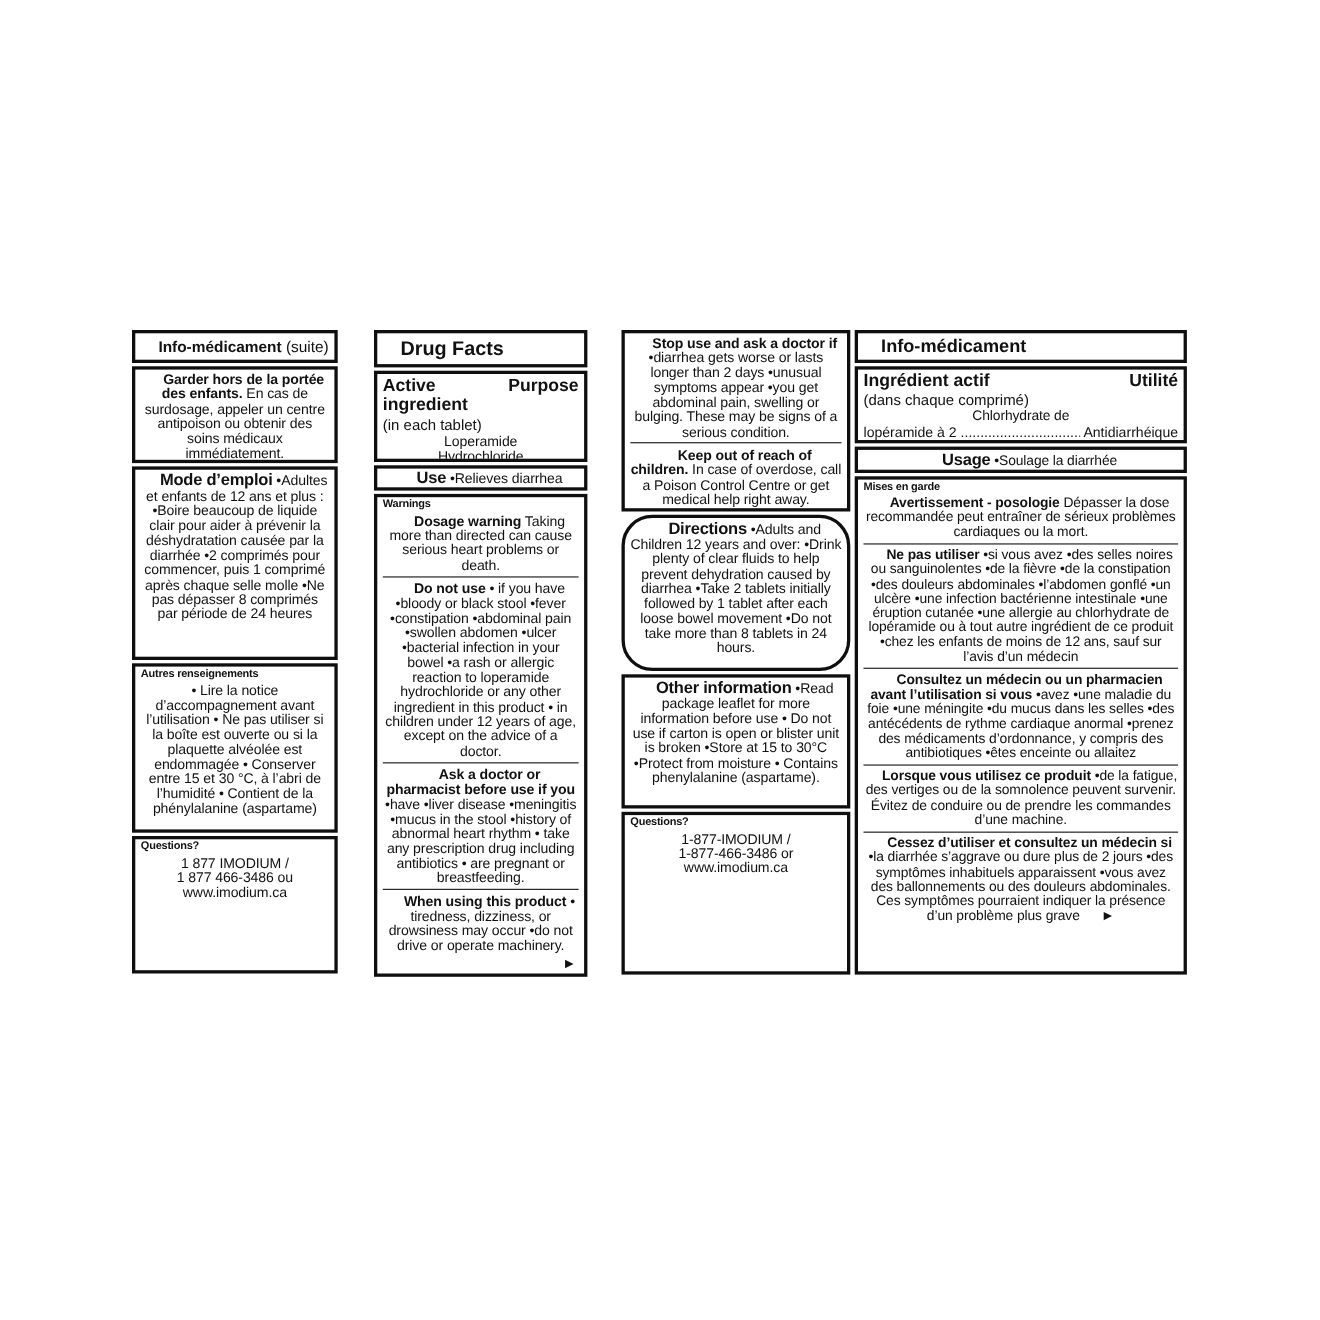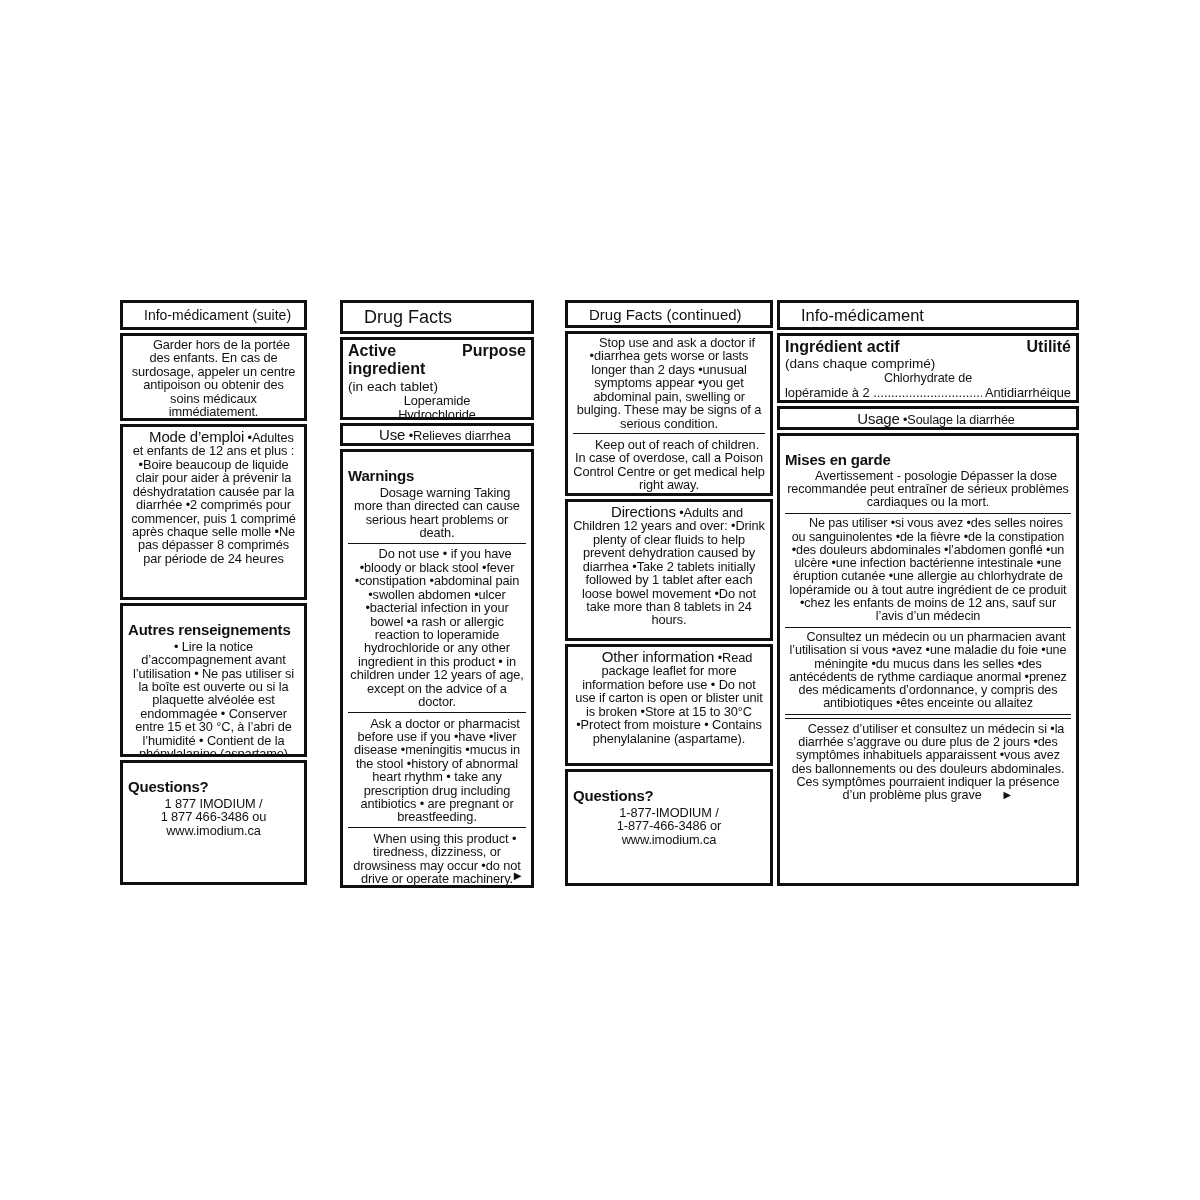--- a/index.html
+++ b/index.html
@@ -13,23 +13,23 @@
   .panel{position:absolute;display:flex;flex-direction:column;gap:3px;}
   .box{
     box-sizing:border-box;border:3px solid #0f0f0f;background:#fff;
     padding:2px 5px;overflow:hidden;flex:0 0 auto;position:relative;
   }
   .box.grow{flex:1 1 auto;}
   .tbox{display:flex;align-items:center;}
   
   .body{margin:0;font-size:12.8px;line-height:1.05;letter-spacing:-0.1px;text-align:center;}
   .lines{white-space:pre-line;}
-  .b, .body .b{font-weight:normal;padding-left:16px;}
+  .b, .body .b{font-weight:bold;padding-left:16px;}
   .hh{font-weight:bold;font-size:15px;line-height:1;letter-spacing:-0.2px;}
-  .sechead{margin:14px 0 2px;font-weight:bold;font-size:15px;line-height:1.05;letter-spacing:-0.2px;}
+  .sechead{margin:0 0 2px;font-weight:bold;font-size:10px;line-height:1.05;letter-spacing:-0.2px;}
   .rule{border:0;border-top:1.6px solid #111;margin:3.5px 0;}
   
   .t1{font-size:14px;line-height:1;}
   .p2 .t1{font-size:18px;}
   .p3 .t1{font-size:15px;}
   .p4 .t1{font-size:16.5px;}
   
   .hrow{display:flex;justify-content:space-between;align-items:baseline;margin:0;}
   .hrow span{font-weight:bold;font-size:16px;line-height:1.15;}
   .subline{margin:0;font-size:13.6px;line-height:1.15;}
@@ -93,29 +93,26 @@
       <p class="body"><span class="b">Do not use</span><span>  • if you have  •bloody or black stool  •fever •constipation  •abdominal pain  •swollen abdomen •ulcer  •bacterial infection in your bowel  •a rash or allergic reaction to loperamide hydrochloride or any other ingredient in this product • in children under 12 years of age, except on the advice of a doctor.</span></p>
       <hr class="rule">
       <p class="body"><span class="b">Ask a doctor or pharmacist before use if you</span><span>  •have •liver disease  •meningitis •mucus in the stool  •history of abnormal heart rhythm • take any prescription drug including antibiotics  • are pregnant or breastfeeding.</span></p>
       <hr class="rule">
       <p class="body"><span class="b">When using this product</span><span> • tiredness, dizziness, or drowsiness may occur  •do not drive or operate machinery.</span></p>
       <span class="arrow-br">►</span>
     </div>
   </section>
 
   <section class="panel p3" style="left:565px;top:300px;width:208px;height:586px;">
-    <div class="box tbox" style="height:28px;">
-      <span class="t1"><span class="b">Drug Facts </span><span>(continued)</span></span>
-    </div>
     <div class="box" style="height:165px;">
       <p class="body"><span class="b">Stop use and ask a doctor if</span><span> •diarrhea gets worse or lasts longer than 2 days  •unusual symptoms appear  •you get abdominal pain, swelling or bulging. These may be signs of a serious condition.</span></p>
       <hr class="rule">
       <p class="body"><span class="b">Keep out of reach of children.</span><span> In case of overdose, call a Poison Control Centre or get medical help right away.</span></p>
     </div>
-    <div class="box" style="height:142px;">
+    <div class="box" style="height:142px;border-radius:28px;">
       <p class="body"><span class="b hh">Directions</span><span>  •Adults and Children 12 years and over: •Drink plenty of clear fluids to help prevent dehydration caused by diarrhea  •Take 2 tablets initially followed by 1 tablet after each loose bowel movement •Do not take more than 8 tablets in 24 hours.</span></p>
     </div>
     <div class="box" style="height:122px;">
       <p class="body"><span class="b hh">Other information</span><span>  •Read package leaflet for more information before use  • Do not use if carton is open or blister unit is broken  •Store at 15 to 30°C  •Protect from moisture • Contains phenylalanine (aspartame).</span></p>
     </div>
     <div class="box grow">
       <p class="sechead">Questions?</p>
       <p class="body lines">1-877-IMODIUM /
 1-877-466-3486 or
 www.imodium.ca</p>
@@ -143,18 +140,19 @@
       <p class="body"><span class="b hh">Usage</span><span>  •Soulage la diarrhée</span></p>
     </div>
     <div class="box grow">
       <p class="sechead">Mises en garde</p>
       <p class="body"><span class="b">Avertissement - posologie</span><span> Dépasser la dose recommandée peut entraîner de sérieux problèmes cardiaques ou la mort.</span></p>
       <hr class="rule">
       <p class="body"><span class="b">Ne pas utiliser</span><span>  •si vous avez  •des selles noires ou sanguinolentes  •de la fièvre  •de la constipation  •des douleurs abdominales •l’abdomen gonflé  •un ulcère  •une infection bactérienne intestinale  •une éruption cutanée •une allergie au chlorhydrate de lopéramide ou à tout autre ingrédient de ce produit  •chez les enfants de moins de 12 ans, sauf sur l’avis d’un médecin</span></p>
       <hr class="rule">
       <p class="body"><span class="b">Consultez un médecin ou un pharmacien avant l’utilisation si vous</span><span>  •avez  •une maladie du foie  •une méningite  •du mucus dans les selles  •des antécédents de rythme cardiaque anormal  •prenez des médicaments d’ordonnance, y compris des antibiotiques •êtes enceinte ou allaitez</span></p>
       <hr class="rule">
+      <p class="body"><span class="b">Lorsque vous utilisez ce produit</span><span>  •de la fatigue, des vertiges ou de la somnolence peuvent survenir. Évitez de conduire ou de prendre les commandes d’une machine.</span></p>
       <hr class="rule">
       <p class="body"><span class="b">Cessez d’utiliser et consultez un médecin si</span><span> •la diarrhée s’aggrave ou dure plus de 2 jours •des symptômes inhabituels apparaissent •vous avez des ballonnements ou des douleurs abdominales. Ces symptômes pourraient indiquer la présence d’un problème plus grave </span><span class="b">►</span></p>
     </div>
   </section>
 
 </div>
 
 </body></html>

